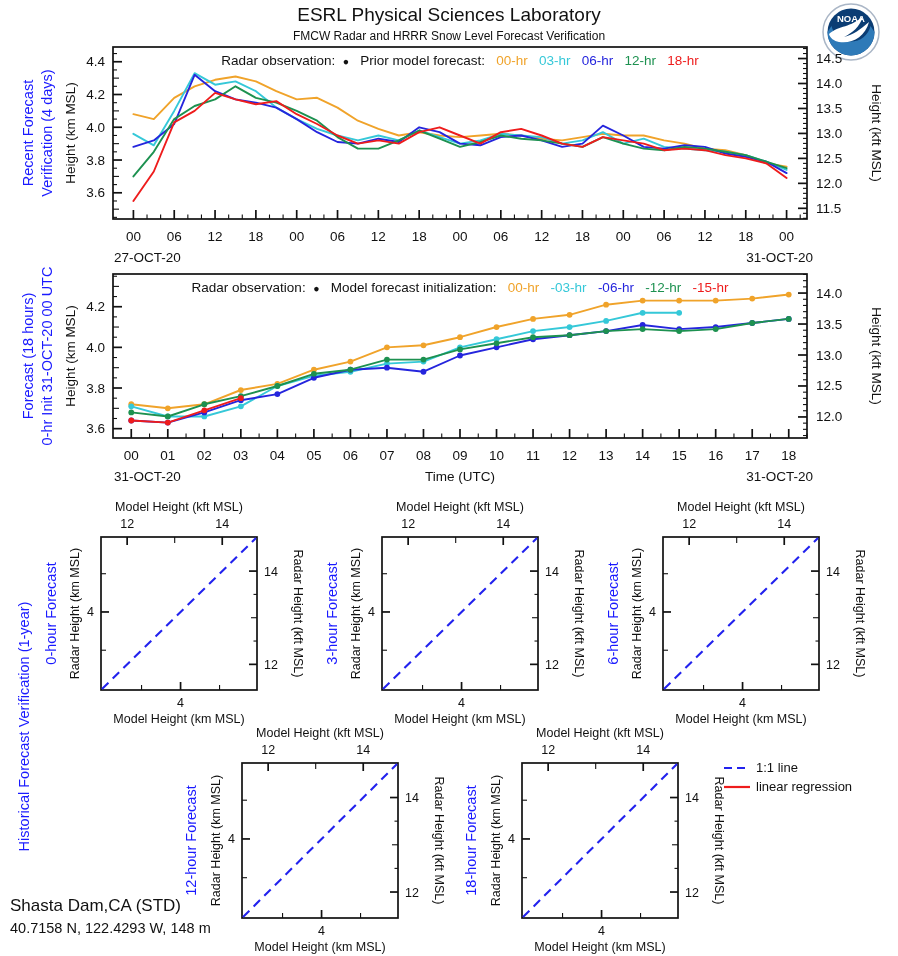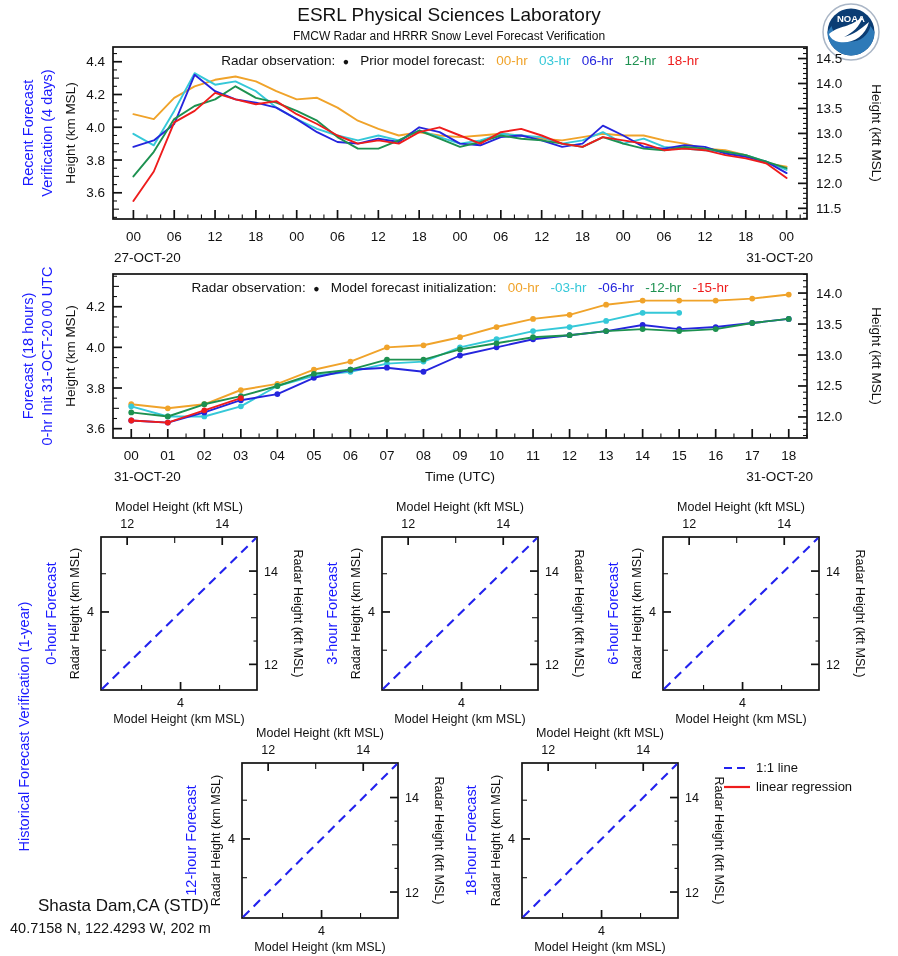--- a/index.html
+++ b/index.html
@@ -2,21 +2,21 @@
 <html><head>
 <meta charset="utf-8">
 <style>
   html,body{margin:0;padding:0;background:#fff;}
   #page{position:relative;width:898px;height:956px;background:#fff;overflow:hidden;
         font-family:"Liberation Sans",sans-serif;color:#111;}
   .title{position:absolute;left:60px;right:60px;text-align:center;font-size:19px;}
   .subtitle{position:absolute;left:60px;right:60px;text-align:center;font-size:12px;}
   .rot{position:absolute;transform:rotate(-90deg);color:#1a1aff;font-size:14.5px;
        text-align:center;line-height:19px;white-space:nowrap;}
-  .station1{position:absolute;left:10px;top:896px;font-size:17px;margin-left:28px;}
+  .station1{position:absolute;left:10px;top:896px;font-size:17px;}
   .station2{position:absolute;left:10px;top:920px;font-size:14.5px;}
   #canvas{position:absolute;left:0;top:0;}
   #logo{position:absolute;left:822px;top:3px;}
 </style>
 </head>
 <body>
 
 <div id="page">
   <div class="title" style="top:4px">ESRL Physical Sciences Laboratory</div>
   <div class="subtitle" style="top:29px">FMCW Radar and HRRR Snow Level Forecast Verification</div>
@@ -35,21 +35,21 @@
   </div>
 
   <div class="rot" style="left:-77px;top:337px;width:230px">
     <div>Forecast (18 hours)</div>
     <div>0-hr Init 31-OCT-20 00 UTC</div>
   </div>
 
   <div class="rot" style="left:-156px;top:717px;width:360px">Historical Forecast Verification (1-year)</div>
 
   <div class="station1">Shasta Dam,CA (STD)</div>
-  <div class="station2">40.7158 N, 122.4293 W, 202 m</div>
+  <div class="station2">40.7158 N, 122.4293 W, 148 m</div>
 
   <svg id="canvas" width="898" height="956">
       <g>
         <rect x="113" y="47" width="694" height="172" fill="none" stroke="#111" stroke-width="1.7"></rect>
         <line x1="147.01960784313724" y1="219" x2="147.01960784313724" y2="214.5" stroke="#111" stroke-width="1.1"></line>
         <line x1="160.62745098039215" y1="219" x2="160.62745098039215" y2="214.5" stroke="#111" stroke-width="1.1"></line>
         <line x1="187.84313725490196" y1="219" x2="187.84313725490196" y2="214.5" stroke="#111" stroke-width="1.1"></line>
         <line x1="201.45098039215685" y1="219" x2="201.45098039215685" y2="214.5" stroke="#111" stroke-width="1.1"></line>
         <line x1="228.66666666666666" y1="219" x2="228.66666666666666" y2="214.5" stroke="#111" stroke-width="1.1"></line>
         <line x1="242.27450980392157" y1="219" x2="242.27450980392157" y2="214.5" stroke="#111" stroke-width="1.1"></line>

